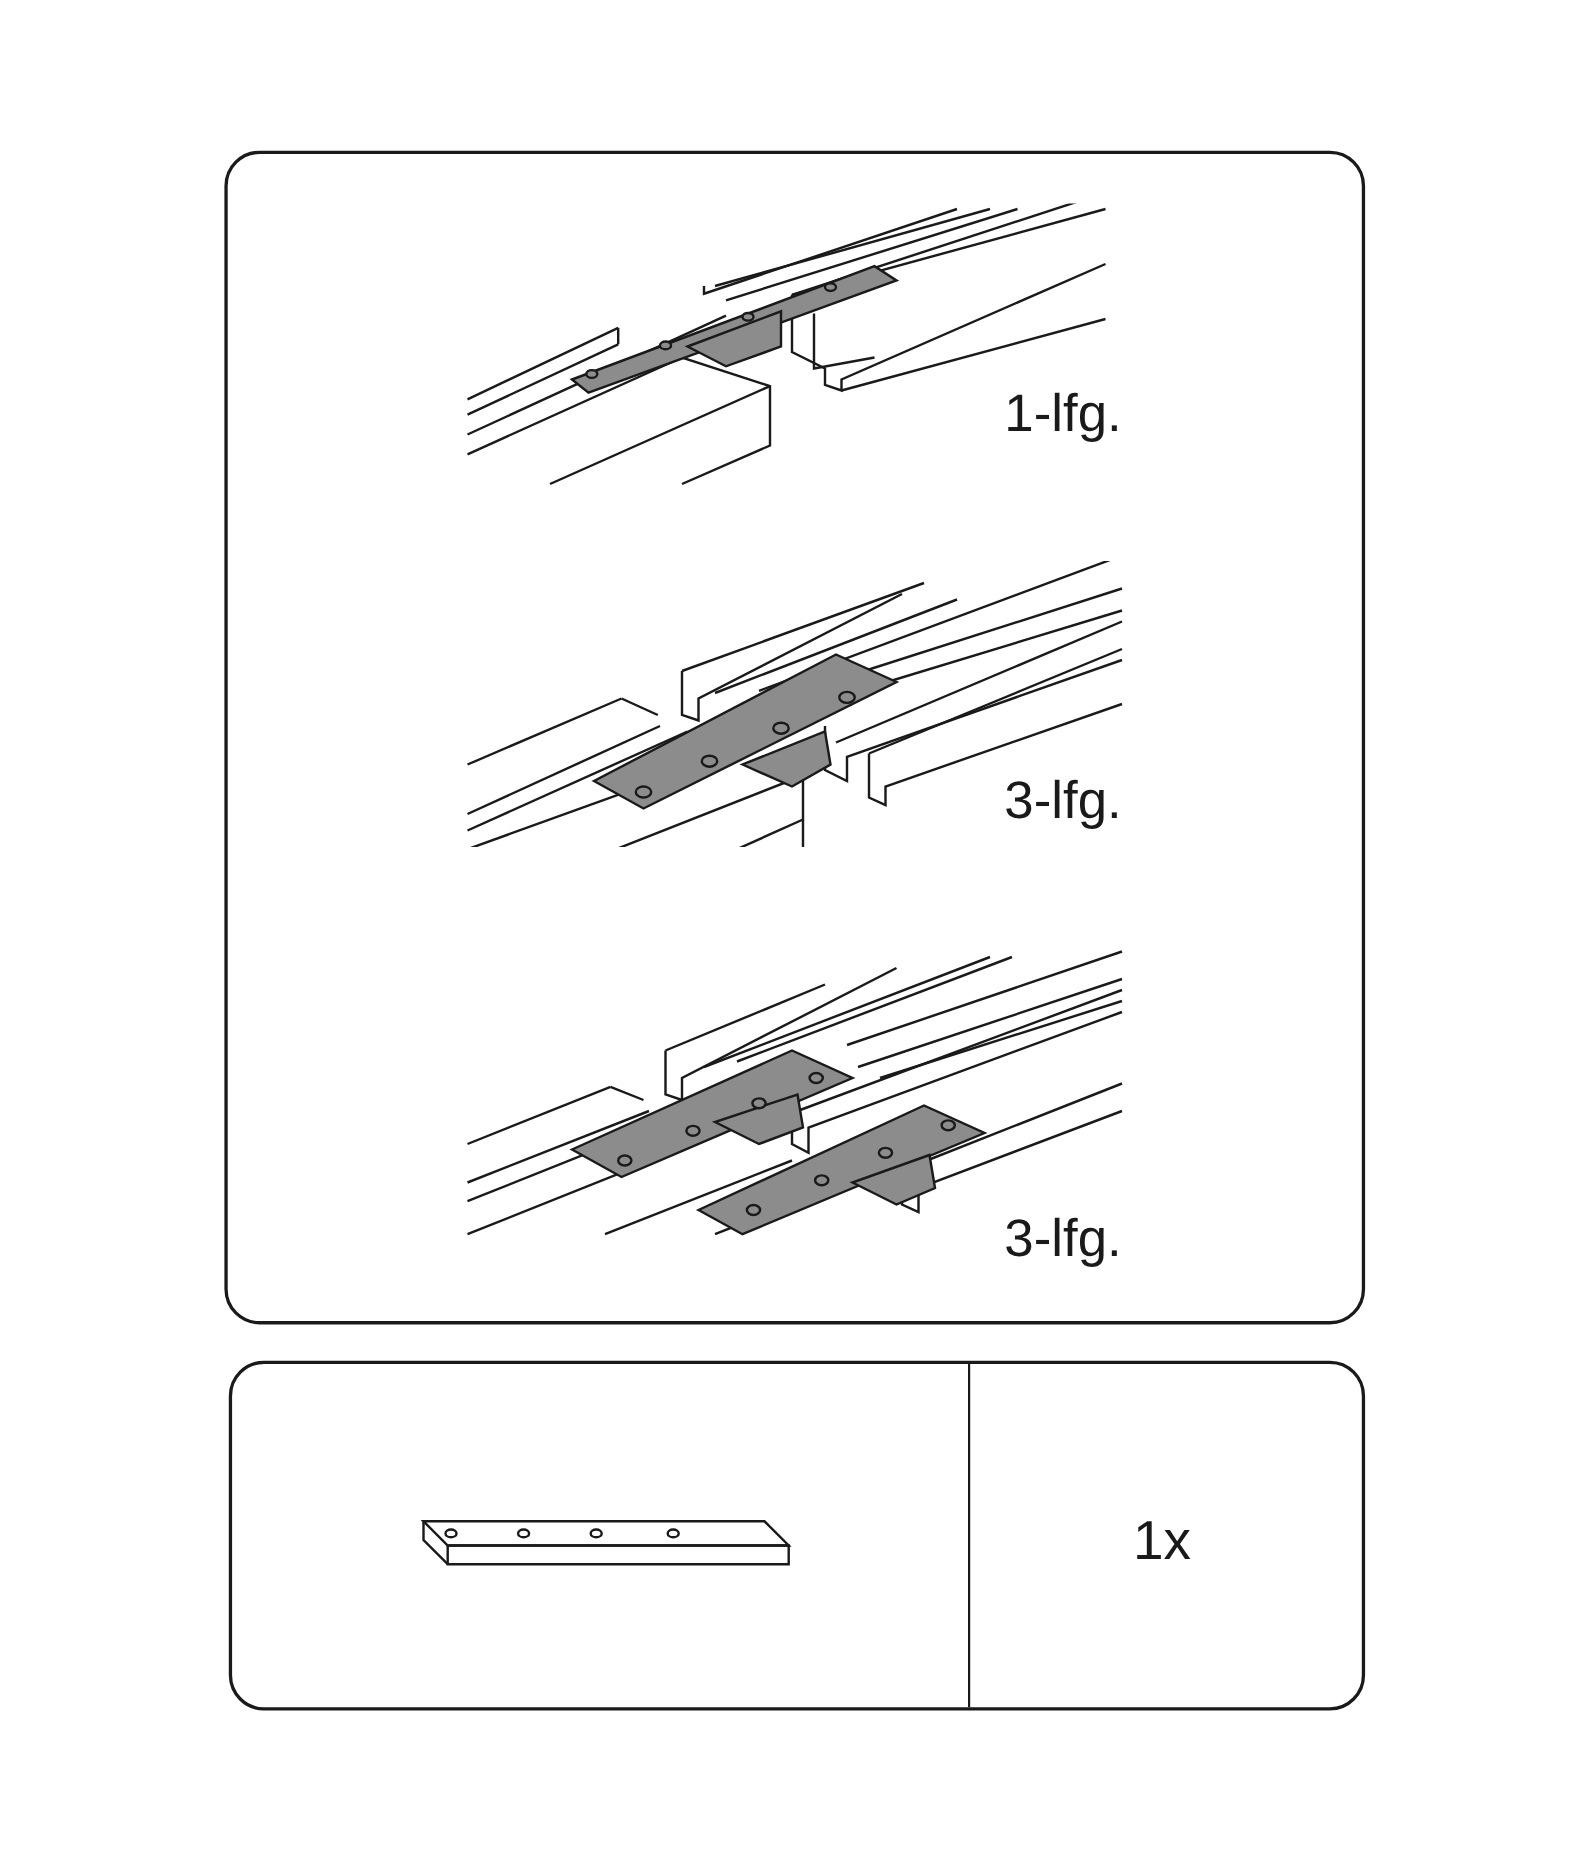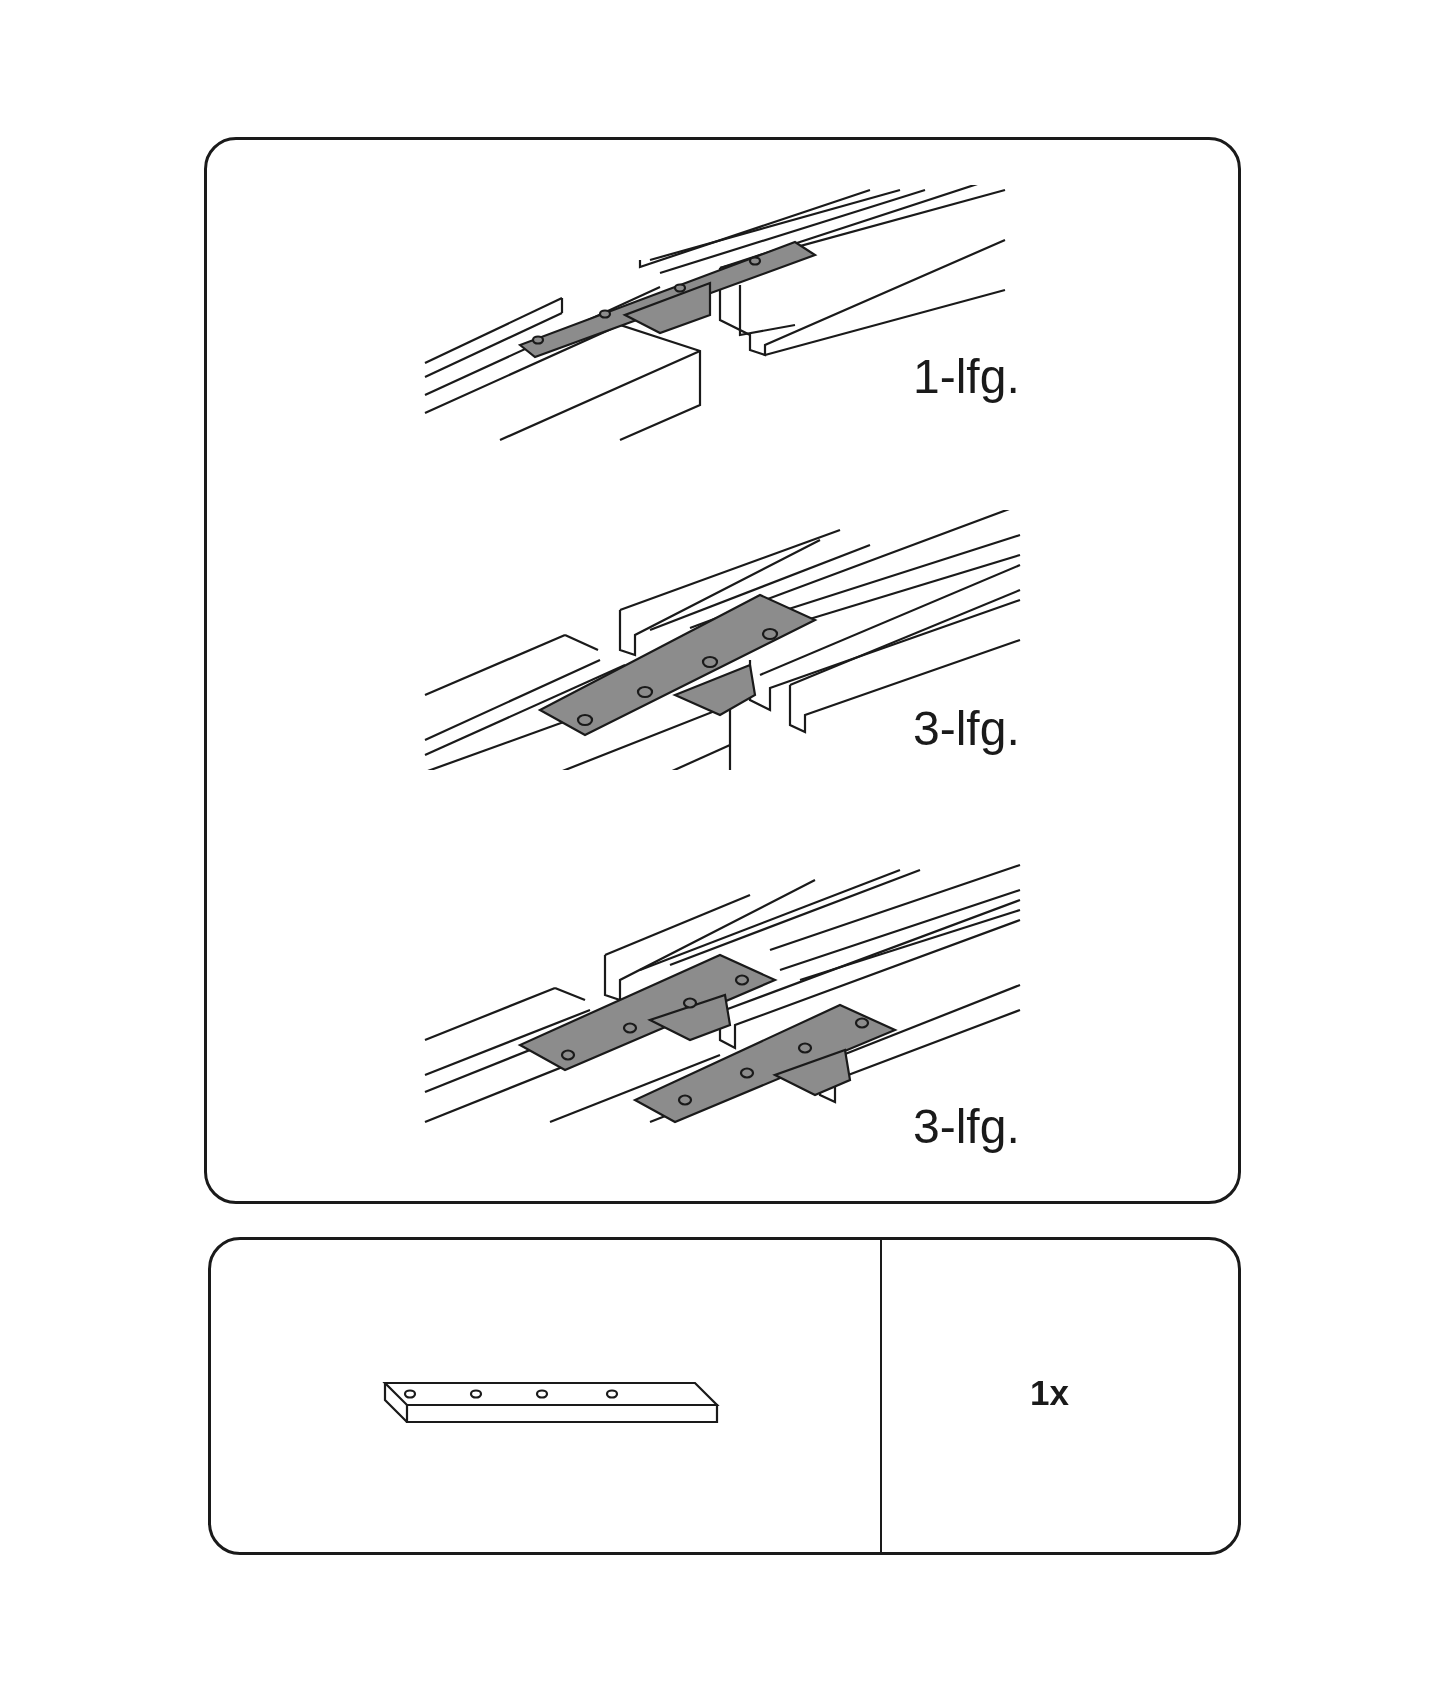--- a/index.html
+++ b/index.html
@@ -14,21 +14,21 @@
     }
     .divider {
       position: absolute; left: 669px; top: 0; width: 2px; height: 100%; background: #1a1a1a;
     }
     .diagram { position: absolute; }
     .label {
       position: absolute; font-size: 48px; color: #1a1a1a; letter-spacing: 0px;
       font-family: "Liberation Sans", sans-serif; font-weight: normal; line-height: 1;
     }
     .qty {
-      position: absolute; left: 1030px; top: 1375px; font-size: 35px; font-weight: bold; color: #1a1a1a;
+      position: absolute; left: 1030px; top: 1375px; font-size: 50px; font-weight: normal; color: #1a1a1a;
       font-family: "Liberation Sans", sans-serif; line-height: 1;
     }
     svg line, svg polyline, svg polygon, svg path, svg ellipse { stroke: #1a1a1a; stroke-width: 2.2; stroke-linejoin: miter; }
   </style>
 </head>
 <body>
 
 <div class="panel-top"></div>
 
 <svg class="diagram" style="left:420px; top:185px;" width="620" height="265" viewBox="0 0 620 265">

